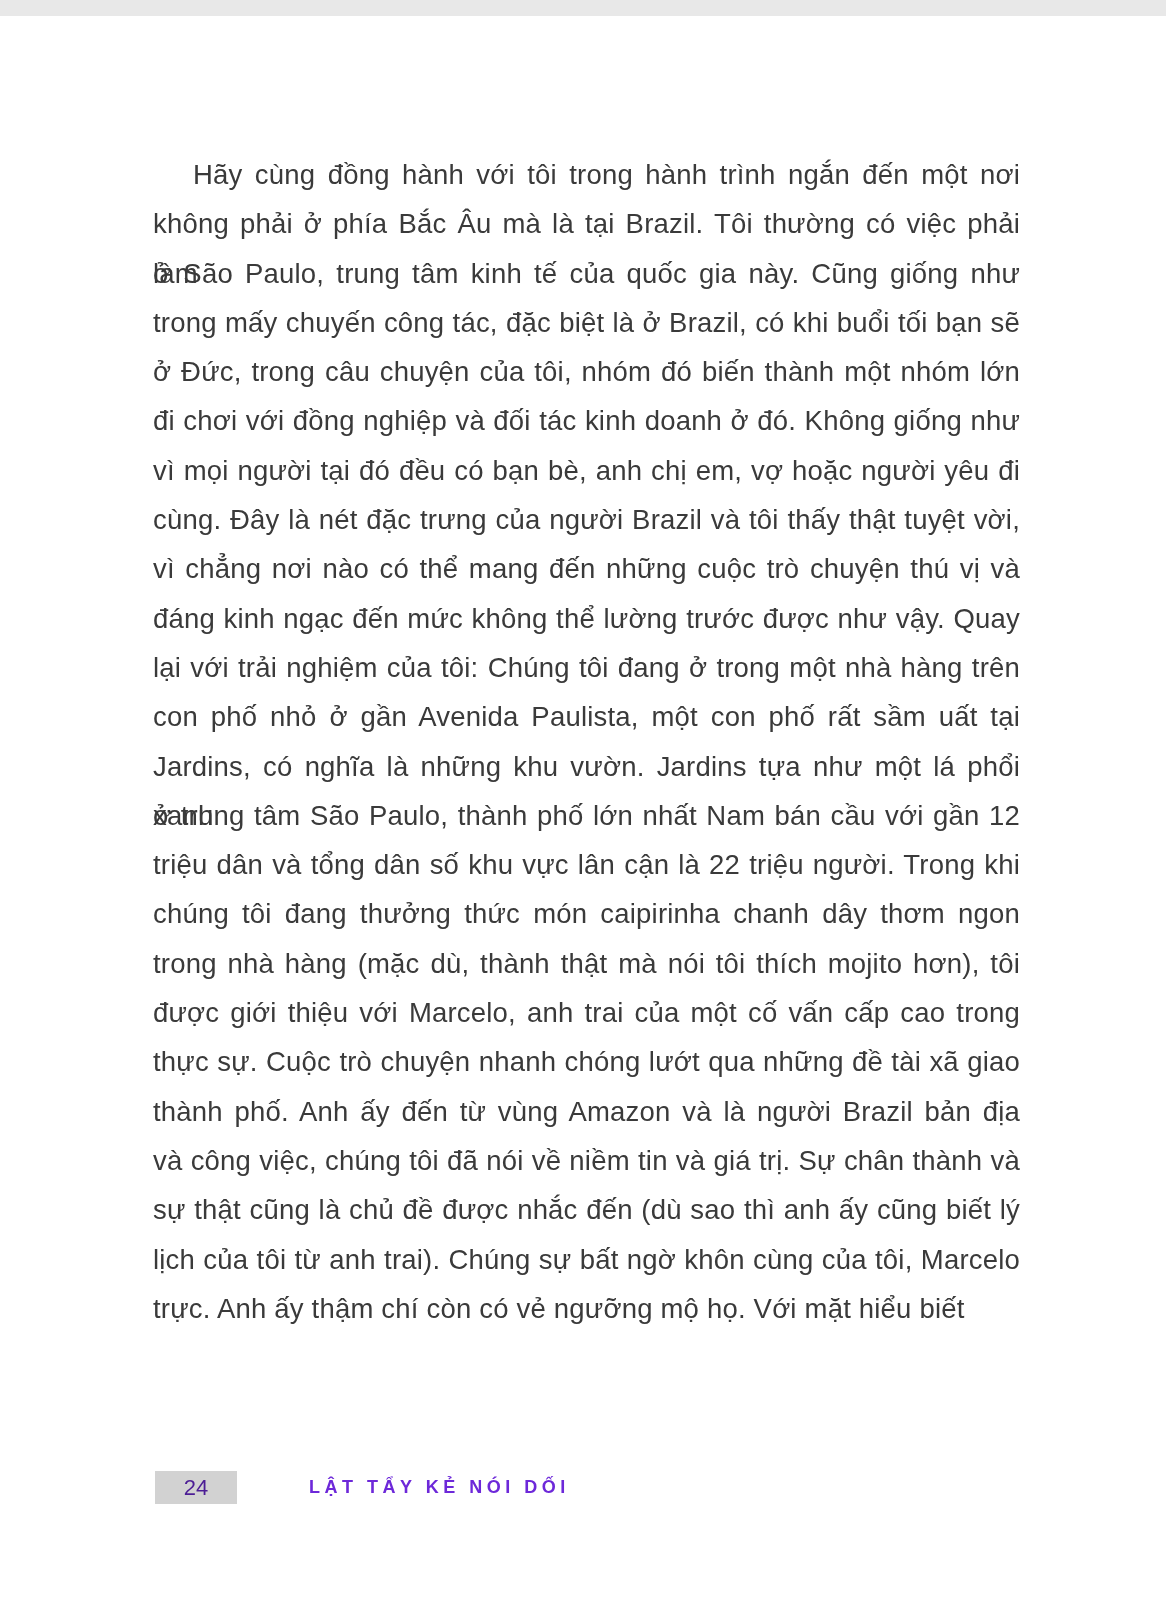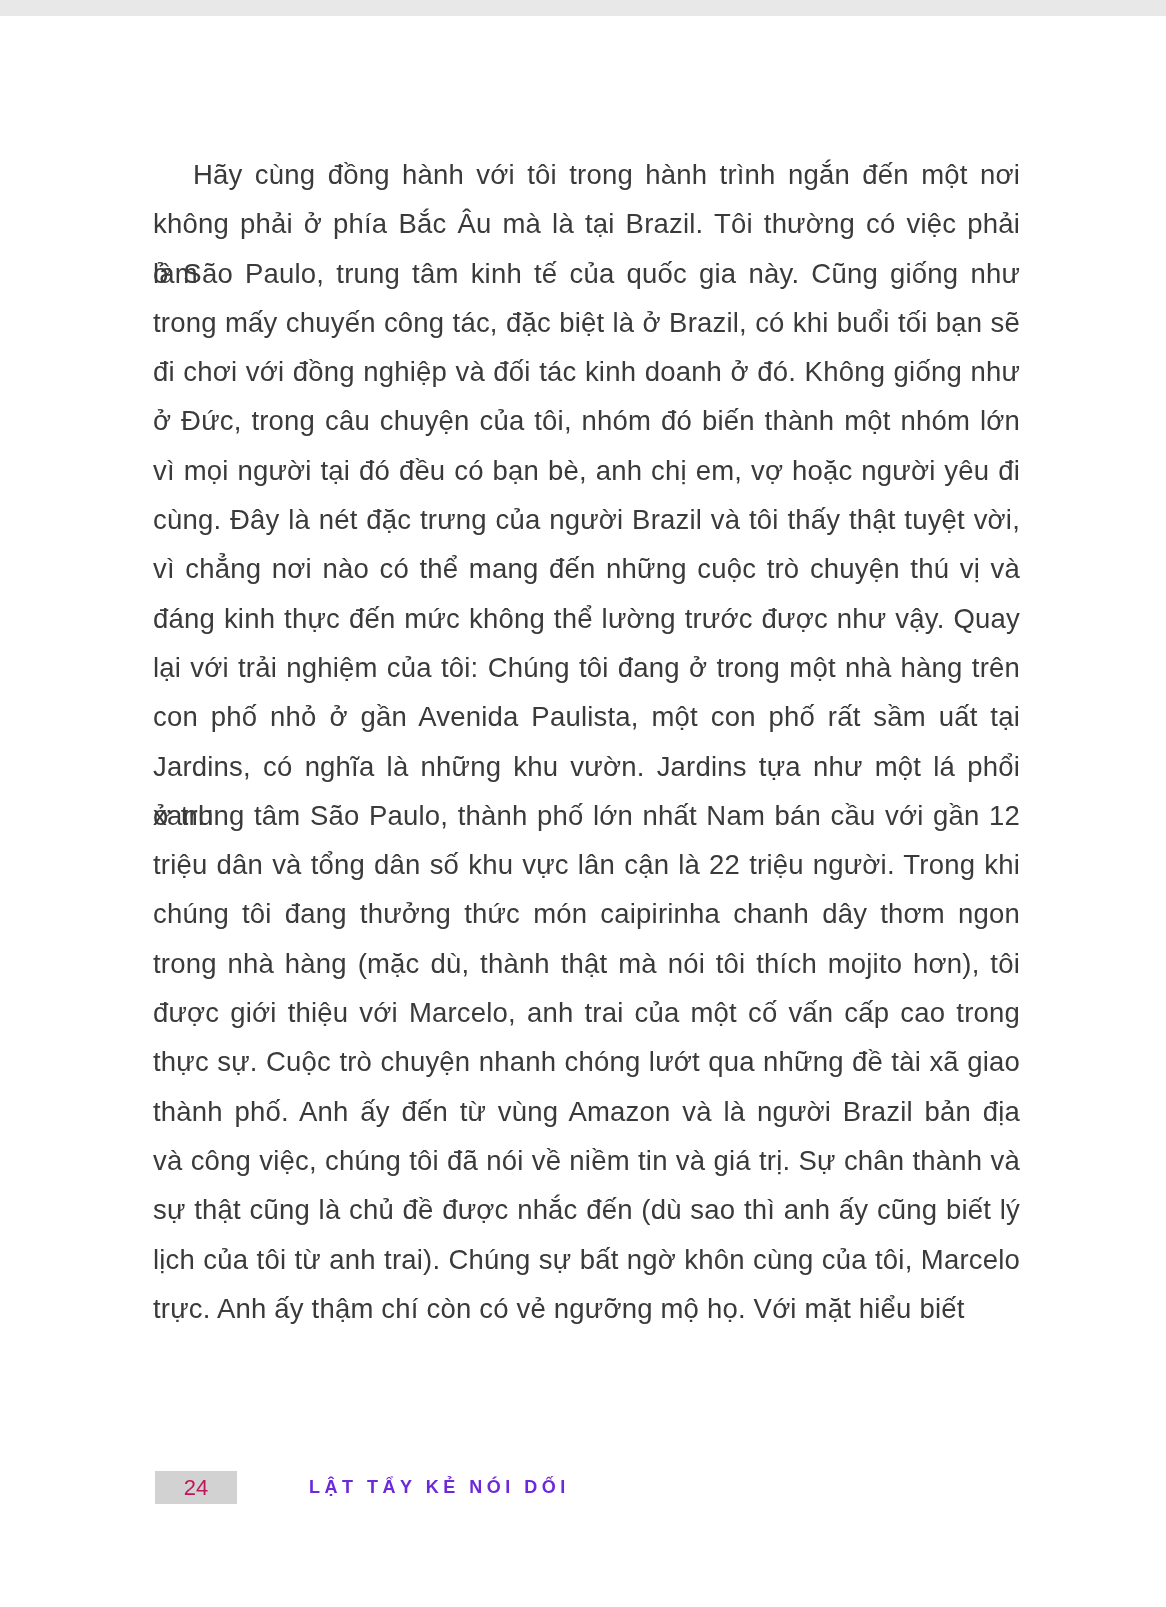--- a/index.html
+++ b/index.html
@@ -38,21 +38,21 @@
     display: flex;
     align-items: center;
   }
   .page-number-box {
     width: 82px;
     height: 33px;
     background: #d2d2d2;
     display: flex;
     align-items: center;
     justify-content: center;
-    color: #be185d;
+    color: #4c1d95;
     font-size: 22px;
   }
   .running-title {
     margin-left: 72px;
     color: #6d28d9;
     font-size: 18px;
     letter-spacing: 4.5px;
     font-weight: bold;
     white-space: nowrap;
   }
@@ -60,26 +60,26 @@
 </head>
 <body>
 
 <div class="page">
 
   <div class="text-block">
       <div class="line first">Hãy cùng đồng hành với tôi trong hành trình ngắn đến một nơi</div>
       <div class="line">không phải ở phía Bắc Âu mà là tại Brazil. Tôi thường có việc phải làm</div>
       <div class="line">ở São Paulo, trung tâm kinh tế của quốc gia này. Cũng giống như</div>
       <div class="line">trong mấy chuyến công tác, đặc biệt là ở Brazil, có khi buổi tối bạn sẽ</div>
+      <div class="line">ở Đức, trong câu chuyện của tôi, nhóm đó biến thành một nhóm lớn</div>
       <div class="line">đi chơi với đồng nghiệp và đối tác kinh doanh ở đó. Không giống như</div>
-      <div class="line">ở Đức, trong câu chuyện của tôi, nhóm đó biến thành một nhóm lớn</div>
       <div class="line">vì mọi người tại đó đều có bạn bè, anh chị em, vợ hoặc người yêu đi</div>
       <div class="line">cùng. Đây là nét đặc trưng của người Brazil và tôi thấy thật tuyệt vời,</div>
       <div class="line">vì chẳng nơi nào có thể mang đến những cuộc trò chuyện thú vị và</div>
-      <div class="line">đáng kinh thực đến mức không thể lường trước được như vậy. Quay</div>
+      <div class="line">đáng kinh ngạc đến mức không thể lường trước được như vậy. Quay</div>
       <div class="line">lại với trải nghiệm của tôi: Chúng tôi đang ở trong một nhà hàng trên</div>
       <div class="line">con phố nhỏ ở gần Avenida Paulista, một con phố rất sầm uất tại</div>
       <div class="line">Jardins, có nghĩa là những khu vườn. Jardins tựa như một lá phổi xanh</div>
       <div class="line">ở trung tâm São Paulo, thành phố lớn nhất Nam bán cầu với gần 12</div>
       <div class="line">triệu dân và tổng dân số khu vực lân cận là 22 triệu người. Trong khi</div>
       <div class="line">chúng tôi đang thưởng thức món caipirinha chanh dây thơm ngon</div>
       <div class="line">trong nhà hàng (mặc dù, thành thật mà nói tôi thích mojito hơn), tôi</div>
       <div class="line">được giới thiệu với Marcelo, anh trai của một cố vấn cấp cao trong</div>
       <div class="line">thực sự. Cuộc trò chuyện nhanh chóng lướt qua những đề tài xã giao</div>
       <div class="line">thành phố. Anh ấy đến từ vùng Amazon và là người Brazil bản địa</div>

